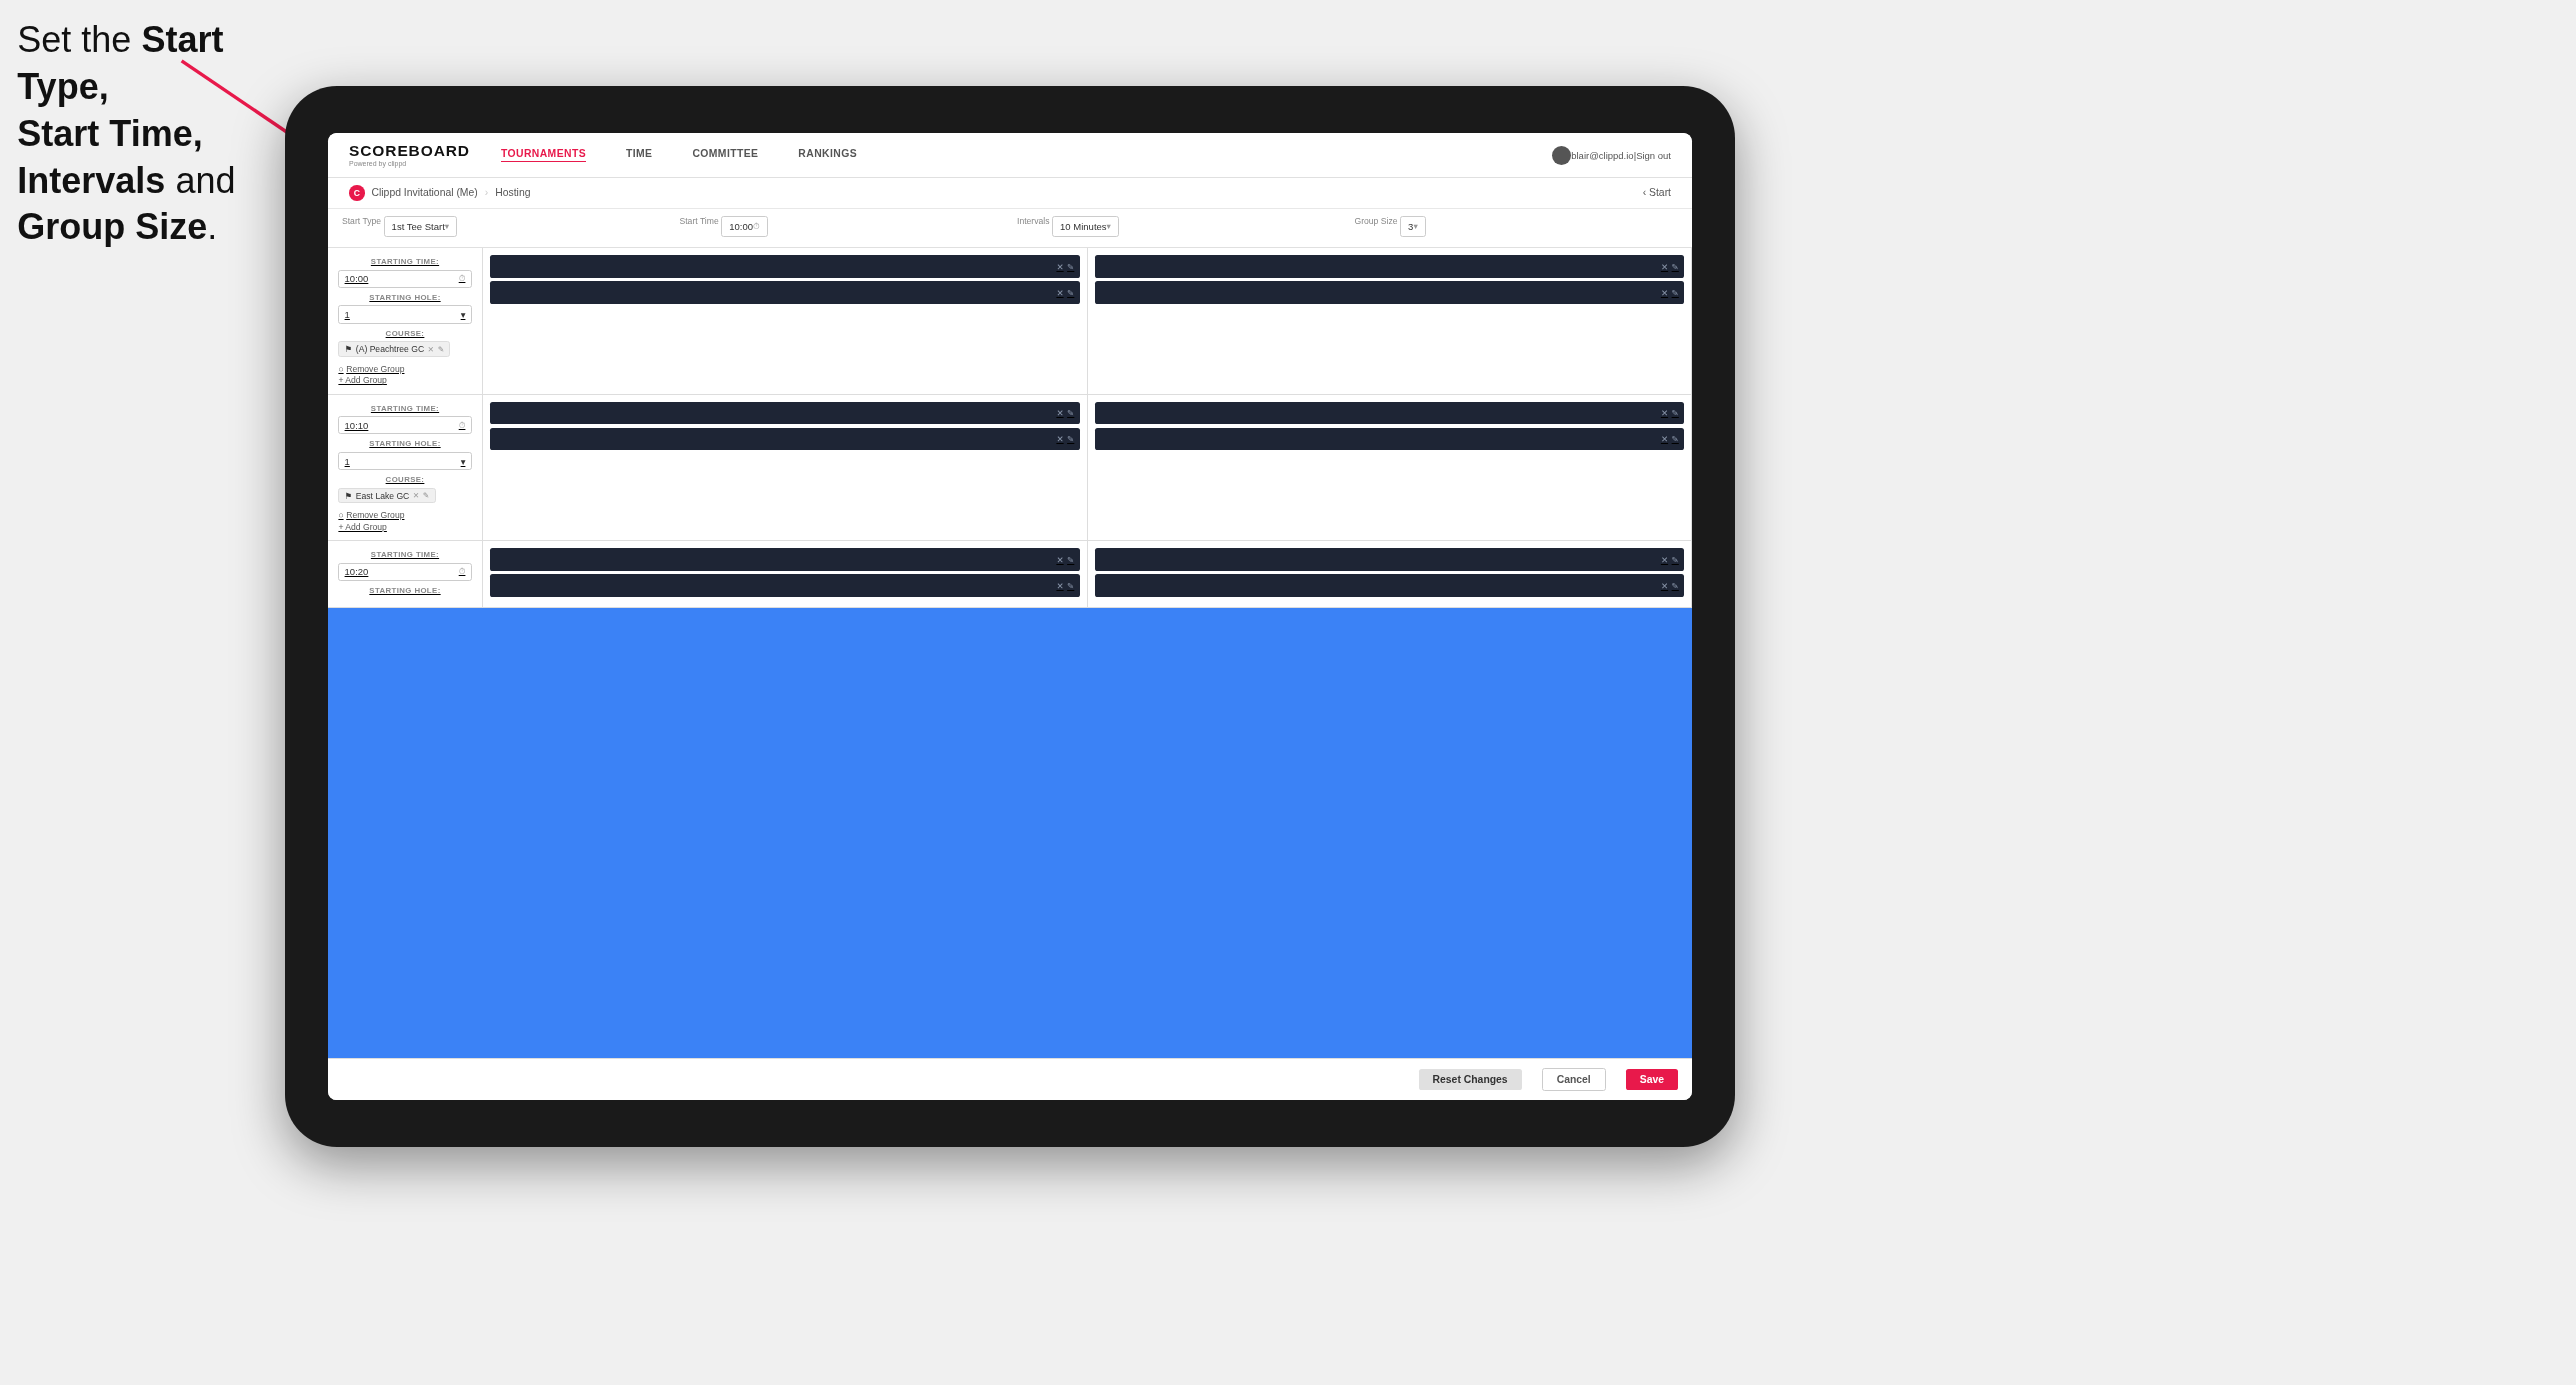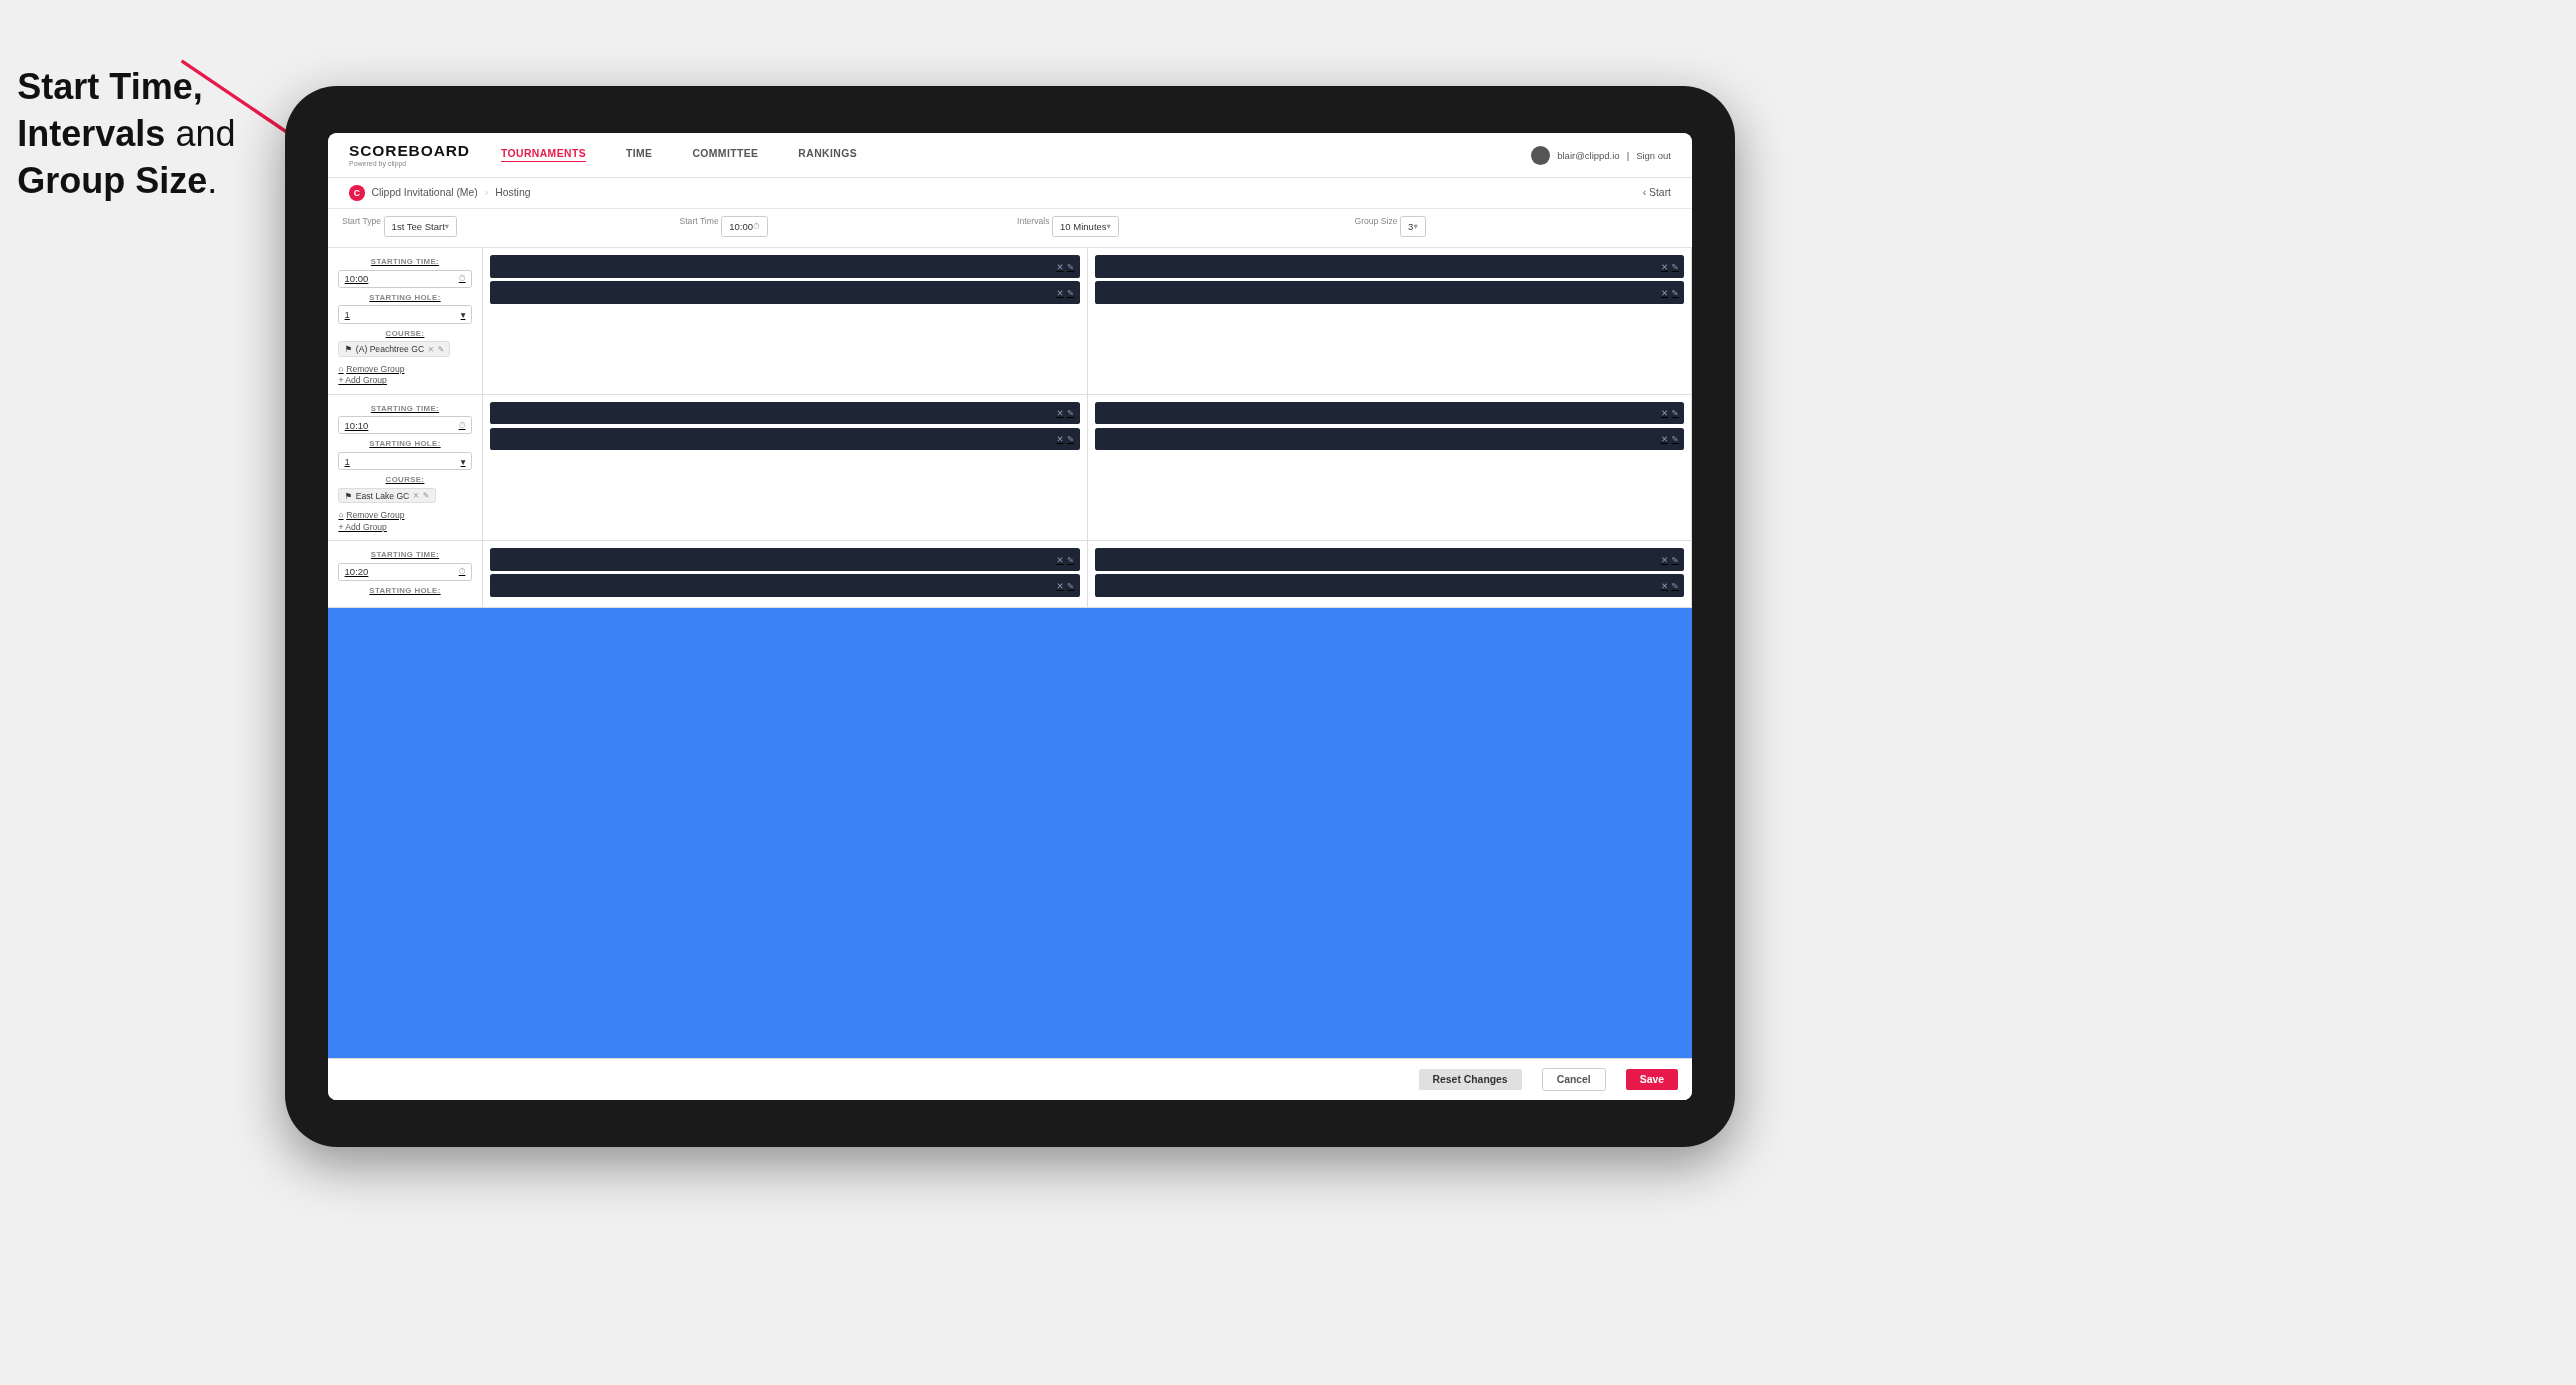--- a/index.html
+++ b/index.html
@@ -104,21 +104,20 @@
 
     .nav-item.active {
       color: #e8194b;
       border-bottom: 1.7px solid #e8194b;
       padding-bottom: 1.7px;
     }
 
     .nav-right {
       display: flex;
       align-items: center;
-      gap: 7px;
       font-size: 9.5px;
       color: #555;
     }
 
     .user-avatar {
       width: 19px;
       height: 19px;
       background: #555;
       border-radius: 50%;
     }
@@ -399,21 +398,21 @@
       top: 52px;
       left: 173px;
       width: 345px;
       height: 242px;
     }
   </style>
 </head>
 <body>
 
 <div class="instruction-text">
-  <br>
+  <span>Set the <strong>Start Type,</strong></span><br>
   <strong>Start Time,</strong><br>
   <strong>Intervals</strong> and<br>
   <strong>Group Size</strong>.
 </div>
 
 <svg class="arrow-svg" viewBox="0 0 400 280" xmlns="http://www.w3.org/2000/svg">
   <defs>
     <marker id="arrowhead" markerWidth="10" markerHeight="7" refX="9" refY="3.5" orient="auto">
       <polygon points="0 0, 10 3.5, 0 7" fill="#e8194b"></polygon>
     </marker>

